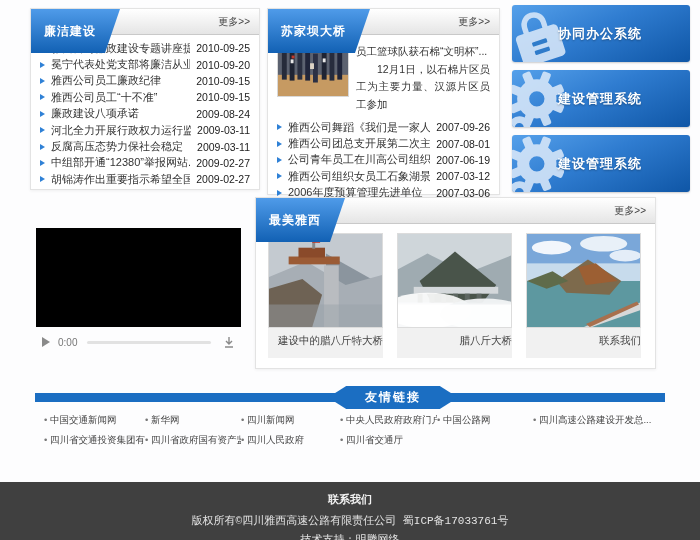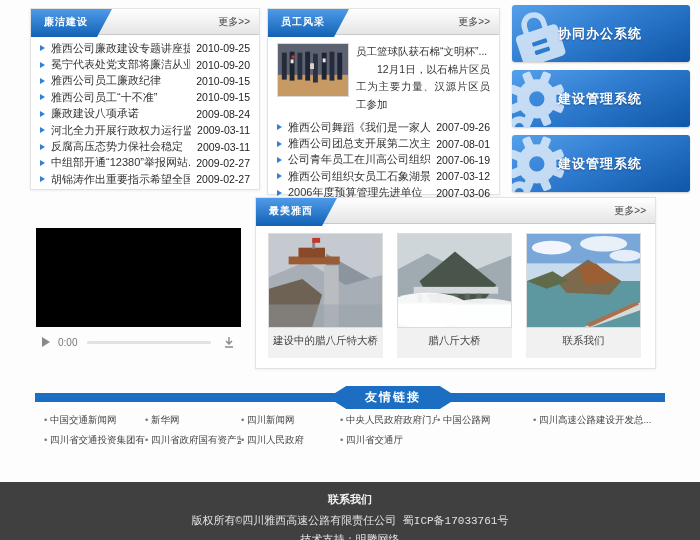--- a/index.html
+++ b/index.html
@@ -3,24 +3,24 @@
 <meta charset="utf-8">
 <style>
   * { margin:0; padding:0; box-sizing:border-box; }
   html,body { background:#fdfdfe; }
   body { font-family:"Liberation Sans","DejaVu Sans",sans-serif; }
   .page { position:relative; width:700px; height:540px; overflow:hidden; background:#fdfdfe; }
 
   
   .panel { position:absolute; background:#fff; border:1px solid #e3e3e3; box-shadow:0 1px 3px rgba(0,0,0,.06); }
   .panel-header { position:relative; height:26px; background:linear-gradient(180deg,#ffffff,#e5e5e5); border-bottom:1px solid #c9c9c9; }
-  .tab { position:absolute; left:0; top:0; height:28px; padding:0 24px 0 13px;
+  .tab { position:absolute; left:0; top:0; height:44px; padding:9px 24px 0 13px;
          background:linear-gradient(180deg,#4f9be9,#1261b4);
          clip-path:polygon(0 0,100% 0,calc(100% - 15px) 100%,0 100%);
-         color:#fff; font-size:10px; font-weight:bold; line-height:26px; letter-spacing:1px; }
+         color:#fff; font-size:12px; font-weight:bold; line-height:26px; letter-spacing:1px; }
   .more { position:absolute; right:9px; top:0; line-height:26px; font-size:10px; color:#444; text-decoration:none; cursor:pointer; }
 
   .news-list { list-style:none; padding-top:5px; }
   .news-row { display:flex; align-items:center; height:16.4px; padding:0 9px; font-size:11px; cursor:pointer; }
   .bullet { width:0; height:0; border-left:5px solid #2f81d6; border-top:3.5px solid transparent; border-bottom:3.5px solid transparent; margin-right:6px; flex:none; }
   .news-title { flex:1; color:#333; white-space:nowrap; overflow:hidden; }
   .news-date { margin-left:6px; color:#222; font-size:10.5px; flex:none; }
 
   #panel-integrity { left:30px; top:8px; width:230px; height:182px; }
   #panel-staff     { left:267px; top:8px; width:233px; height:187px; }
@@ -30,21 +30,21 @@
   .featured { display:flex; margin:8px 9px 4px 9px; cursor:pointer; }
   .feat-img { width:72px; height:54px; flex:none; border:1px solid #d8d8d8; }
   .feat-text { width:142px; margin-left:7px; font-size:10.5px; color:#333; line-height:17.5px; }
   .feat-title { white-space:nowrap; overflow:hidden; }
   .feat-summary { text-indent:2em; text-align:justify; }
 
   
   .photo-strip { display:flex; gap:14px; padding:9px 12px 0 12px; }
   .photo-card { width:115px; cursor:pointer; }
   .photo-card svg { display:block; width:115px; height:95px; border:1px solid #dcdcdc; }
-  .photo-card figcaption { height:30px; line-height:25px; text-align:center; background:#f1f1f1; font-size:10.5px; color:#444;
+  .photo-card figcaption { height:30px; line-height:25px; text-align:right; background:#f1f1f1; font-size:10.5px; color:#444;
                            white-space:nowrap; overflow:hidden; }
 
   
   .sys-btn { position:absolute; left:512px; width:178px; height:57px; border-radius:3px; overflow:hidden; display:block;
              background:linear-gradient(155deg,#55a0ea 0%,#2f7cd0 45%,#0f56a6 100%); cursor:pointer; text-decoration:none;
              box-shadow:0 1px 2px rgba(0,0,0,.2); }
   .sys-icon { position:absolute; left:-8px; top:-4px; width:70px; height:70px; opacity:.88; }
   .sys-label { position:absolute; left:46px; top:0; line-height:57px; color:#fff; font-size:13px; font-weight:bold;
                letter-spacing:1px; text-shadow:0 1px 2px rgba(0,0,0,.3); }
   #sys1 { top:5px;padding-left:42px; } #sys2 { top:70px; } #sys3 { top:135px; }
@@ -129,21 +129,21 @@
       <li class="news-row">
           <span class="bullet"></span>
           <span class="news-title">胡锦涛作出重要指示希望全国纪...</span>
           <span class="news-date">2009-02-27</span>
         </li>
     </ul>
   </section>
 
   <section class="panel" id="panel-staff">
     <div class="panel-header">
-      <div class="tab"><span>员工风采</span></div>
+      <div class="tab"><span>苏家坝大桥</span></div>
       <a class="more">更多&gt;&gt;</a>
     </div>
     <div class="featured">
       <svg class="feat-img" viewBox="0 0 72 54" preserveAspectRatio="none">
         <rect width="72" height="54" fill="#5c6270"></rect>
         <rect y="32" width="72" height="22" fill="#c69a62"></rect>
         <rect x="4" y="9" width="5" height="28" fill="#262b3a"></rect>
         <rect x="12" y="8" width="5" height="30" fill="#1f2433"></rect>
         <rect x="20" y="9" width="5" height="28" fill="#2a2f40"></rect>
         <rect x="28" y="8" width="5" height="30" fill="#20253a"></rect>

